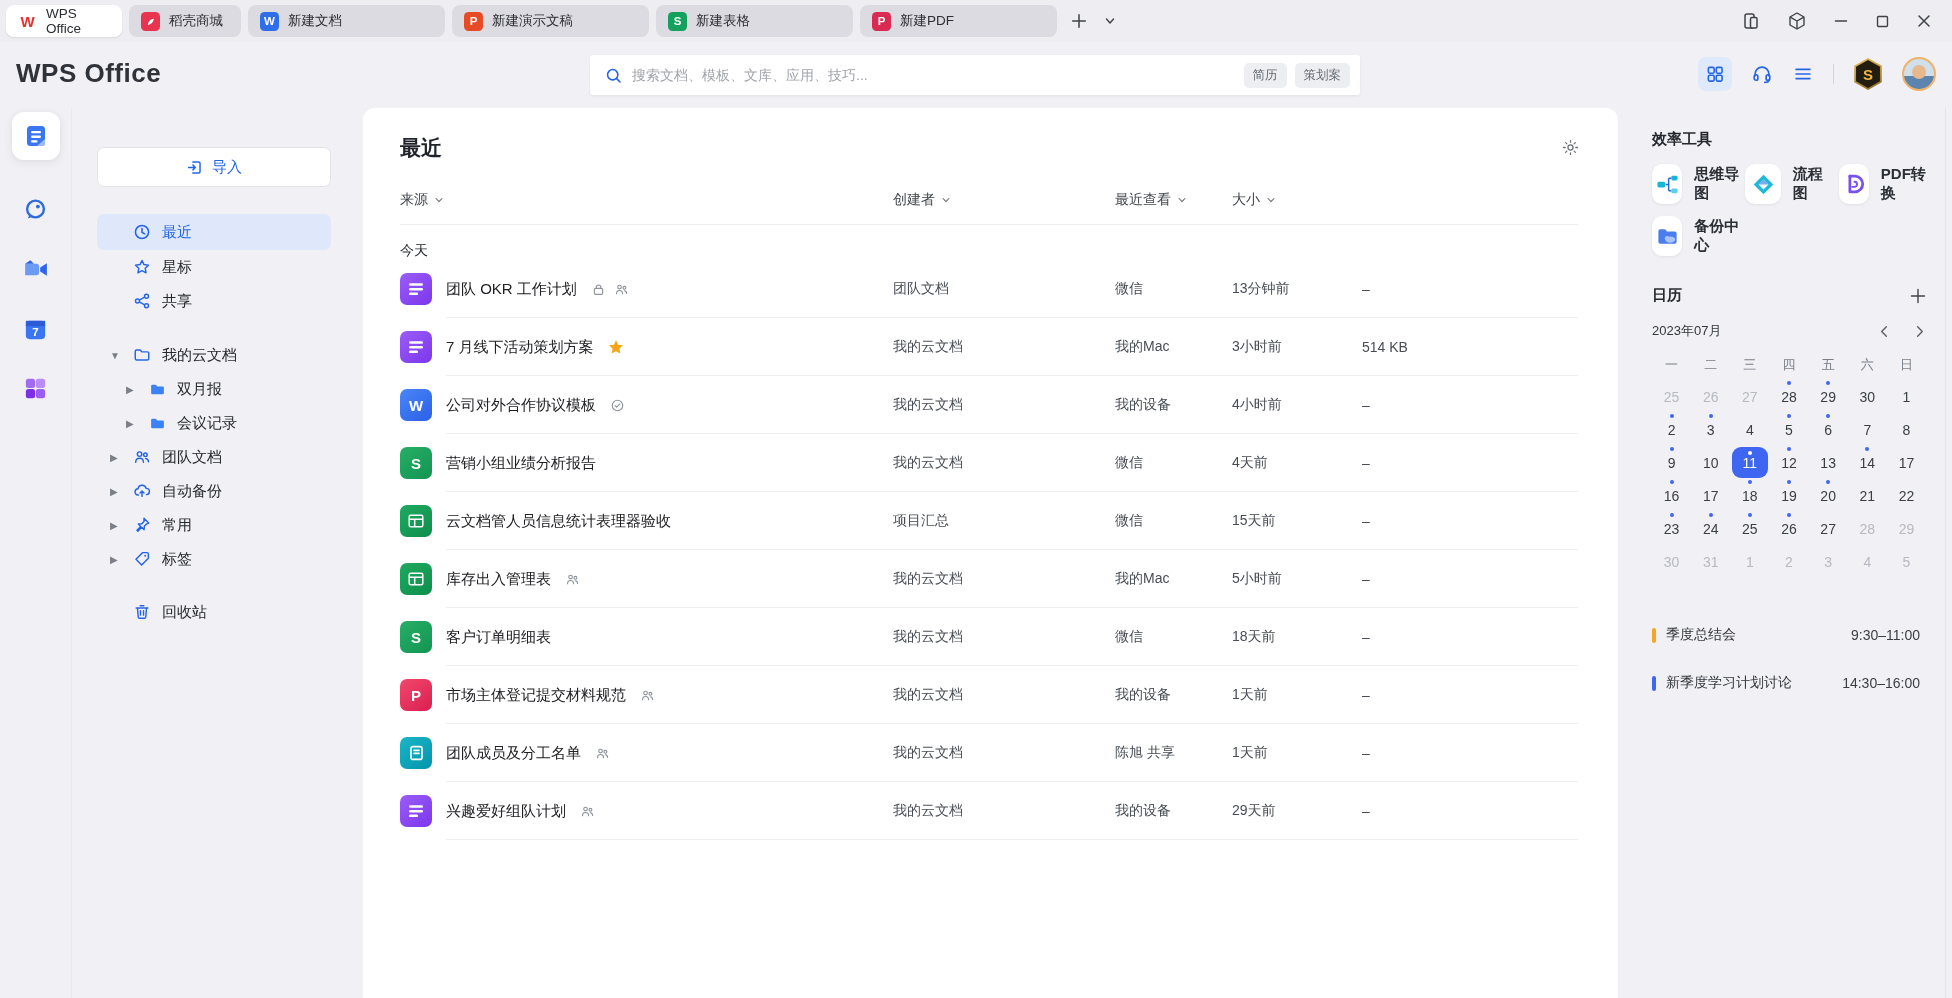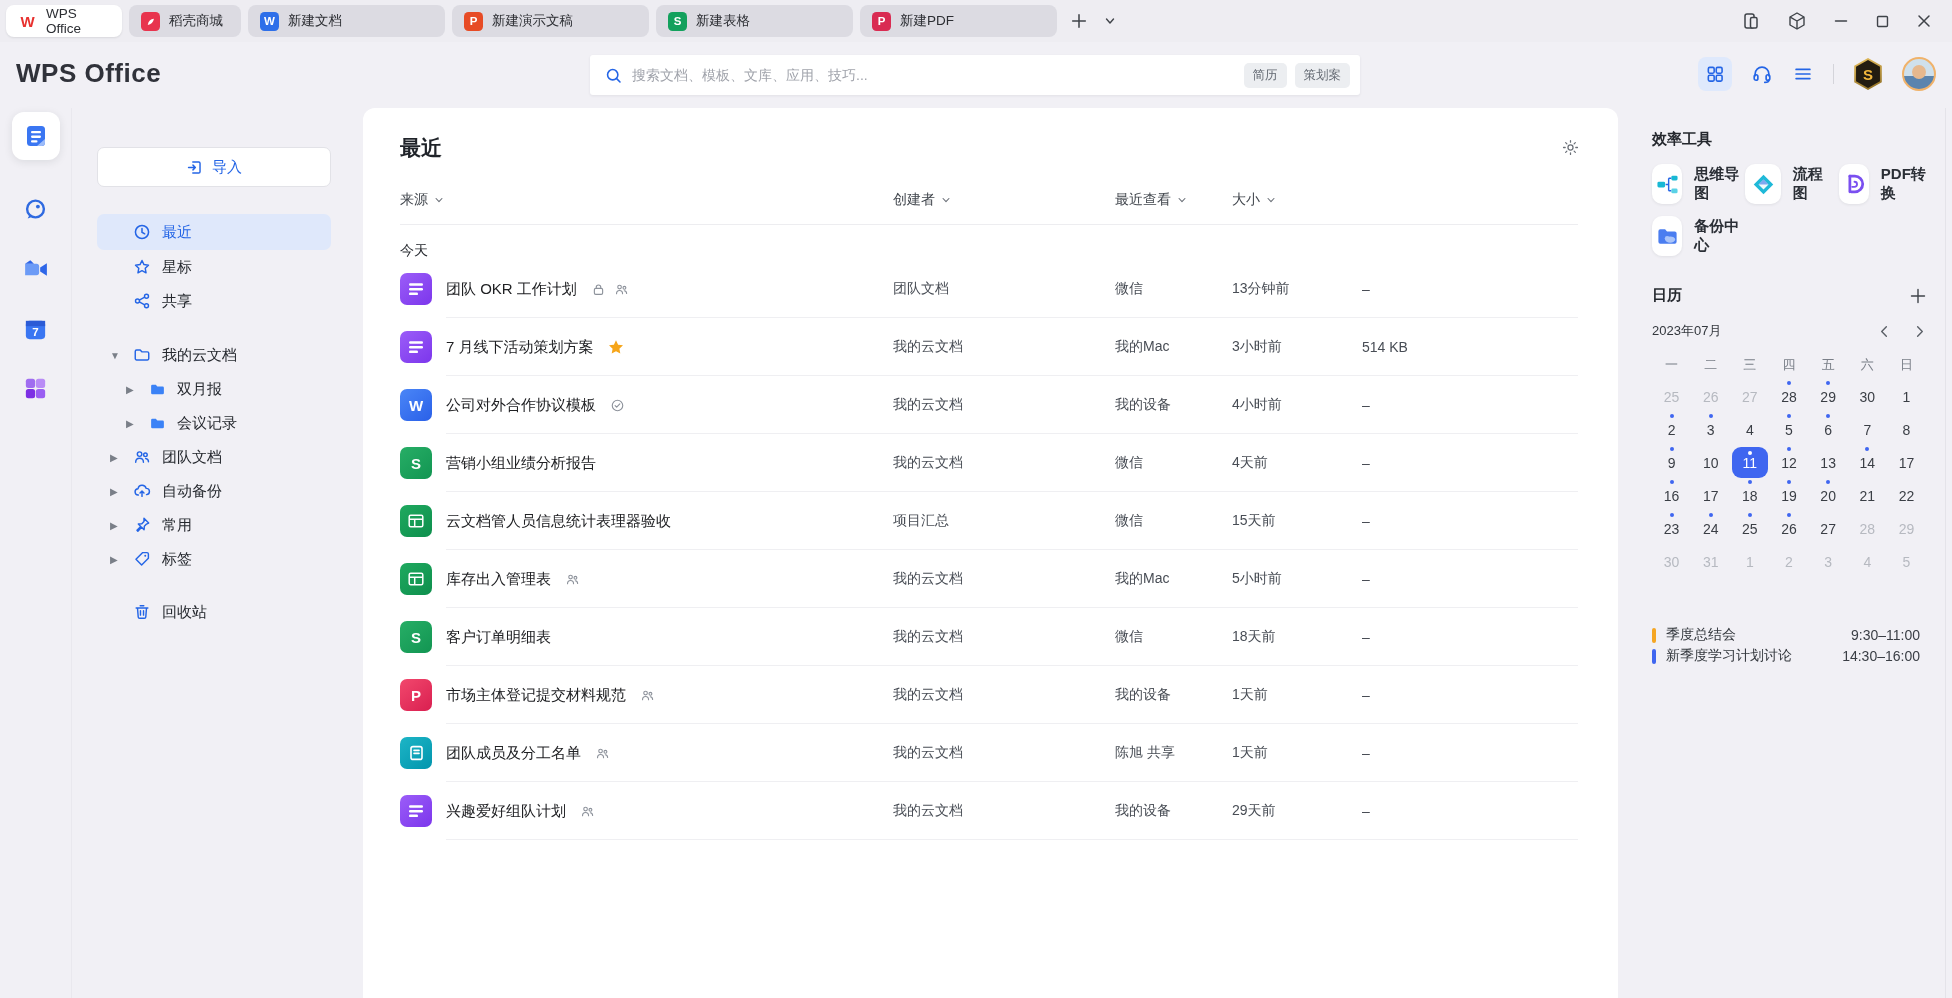--- a/index.html
+++ b/index.html
@@ -90,21 +90,21 @@
   .cal-nav { margin-left:auto; display:flex; gap:22px; color:#5a5f66; }
   .cal-grid { display:grid; grid-template-columns:repeat(7,1fr); margin-top:10px; }
   .cal-wd { height:30px; display:flex; align-items:center; justify-content:center; font-size:13px; color:#7a7f88; }
   .cal-day { position:relative; height:33px; display:flex; align-items:center; justify-content:center; font-size:14px; color:#3a3e45; cursor:pointer; }
   .cal-day.muted { color:#b6b9c0; }
   .cal-day.dot::before { content:""; position:absolute; top:1px; left:50%; margin-left:-2px; width:4px; height:4px; border-radius:50%; background:#3f66f0; z-index:2; }
   .cal-day.selected::before { background:#fff; top:5px; }
   .cal-day.selected .num { background:#3f66f0; color:#fff; width:36px; height:31px; border-radius:9px; display:flex; align-items:center; justify-content:center; }
   .events { margin-top:13px; }
   .event { display:flex; align-items:center; font-size:14px; color:#33373d; cursor:pointer;margin-top:48px; }
-  .event + .event { margin-top:3px; }
+  .event + .event { margin-top:30px; }
   .event-bar { width:4px; height:15px; border-radius:2px; margin-right:10px; }
   .event-bar.amber { background:#f5a623; }
   .event-bar.blue { background:#3f66f0; }
   .event-time { margin-left:auto; color:#3a3e45; padding-right:6px; }
   .edge-line { position:absolute; right:6px; top:108px; bottom:0; width:1px; background:#e4e3e9; }
 
   svg { display:block; }
 </style>
 </head>
 <body>

